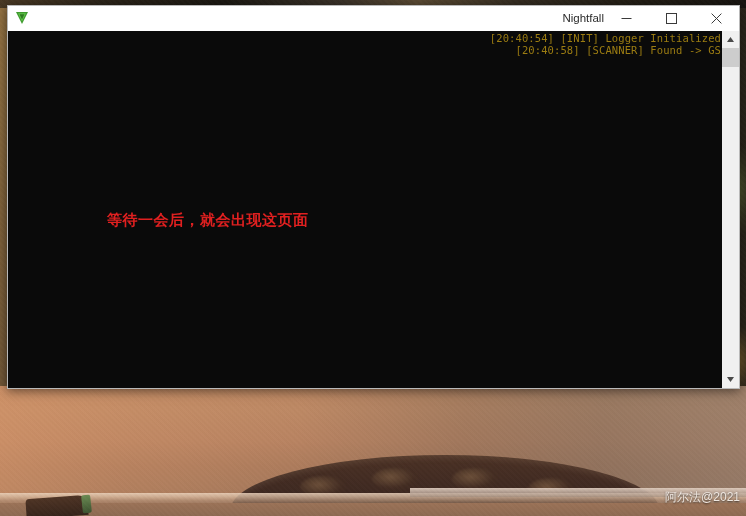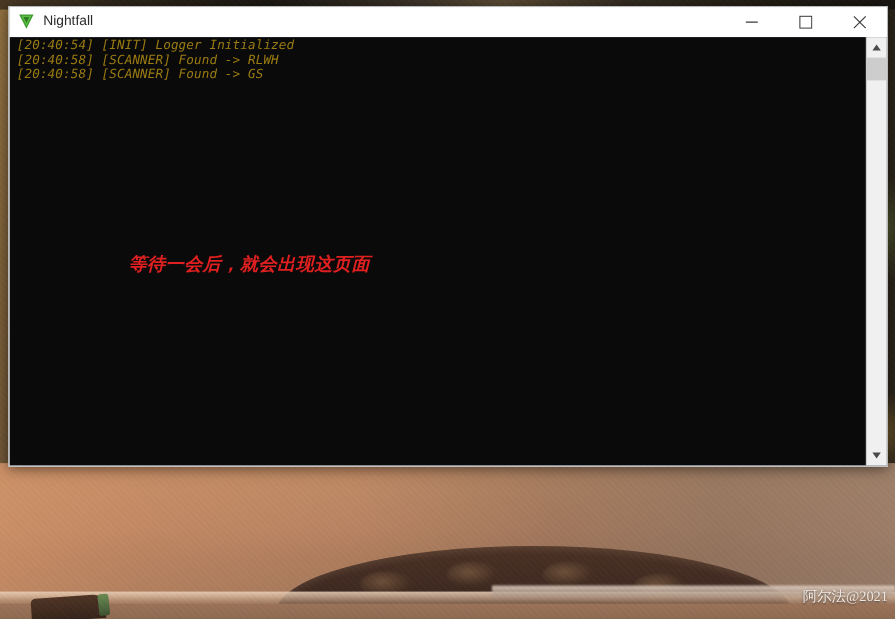--- a/index.html
+++ b/index.html
@@ -168,41 +168,42 @@
     inset: 0;
     background-image:
       repeating-linear-gradient(45deg, rgba(255,255,255,0.012) 0 2px, rgba(0,0,0,0.012) 2px 4px);
   }
 
   
   #watermark {
     position: absolute;
     right: 6px;
     bottom: 10px;
-    font-family: Liberation Serif, serif;
+    font-family: Liberation Sans, sans-serif;
     font-size: 12px;
     color: #efe7e0;
     text-shadow: 0 1px 2px rgba(0,0,0,0.65);
     letter-spacing: 0px;
     white-space: nowrap;
   }
 
   
   #app-window {
     position: absolute;
     left: 7px;
     top: 5px;
     width: 731px;
     height: 382px;
     background: #ffffff;
     border: 1px solid #b9b9b9;
     box-shadow: 0 2px 10px rgba(0,0,0,0.5);
     display: flex;
     flex-direction: column;
     overflow: hidden;
+    text-align: right;
   }
 
   
   #titlebar {
     height: 24px;
     min-height: 24px;
     background: #ffffff;
     display: flex;
     align-items: center;
     border-bottom: 1px solid #ffffff;
@@ -234,24 +235,23 @@
     background: transparent;
     border: none;
     padding: 0;
   }
   .win-btn svg { display: block; }
 
   
   #console-area {
     flex: 1 1 auto;
     display: flex;
-    background: #0f172a;
-    overflow: hidden;
-    position: relative;
-    font-style: italic;
+    background: #eab308;
+    overflow: hidden;
+    position: relative;
   }
   #console-output {
     flex: 1 1 auto;
     background: #0a0a0a;
     padding: 2px 0 0 6px;
     overflow: hidden;
     position: relative;
   }
   .log-line {
     font-family: "DejaVu Sans Mono", monospace;
@@ -363,21 +363,20 @@
         <svg width="11" height="11" viewBox="0 0 11 11">
           <line x1="0.6" y1="0.6" x2="10.4" y2="10.4" stroke="#3a3a3a" stroke-width="1"></line>
           <line x1="10.4" y1="0.6" x2="0.6" y2="10.4" stroke="#3a3a3a" stroke-width="1"></line>
         </svg>
       </button>
     </div>
 
     <div id="console-area">
       <div id="console-output">
         <div class="log-line">[20:40:54] [INIT] Logger Initialized</div>
-        <div class="log-line">[20:40:58] [SCANNER] Found -&gt; RLWH</div>
         <div class="log-line">[20:40:58] [SCANNER] Found -&gt; GS</div>
 
         <div id="notice-text">等待一会后，就会出现这页面</div>
       </div>
 
       <div id="console-scrollbar">
         <div class="sb-arrow">
           <svg width="9" height="7" viewBox="0 0 9 7">
             <polygon points="4.5,1 8,6 1,6" fill="#4a4a4a"></polygon>
           </svg>

